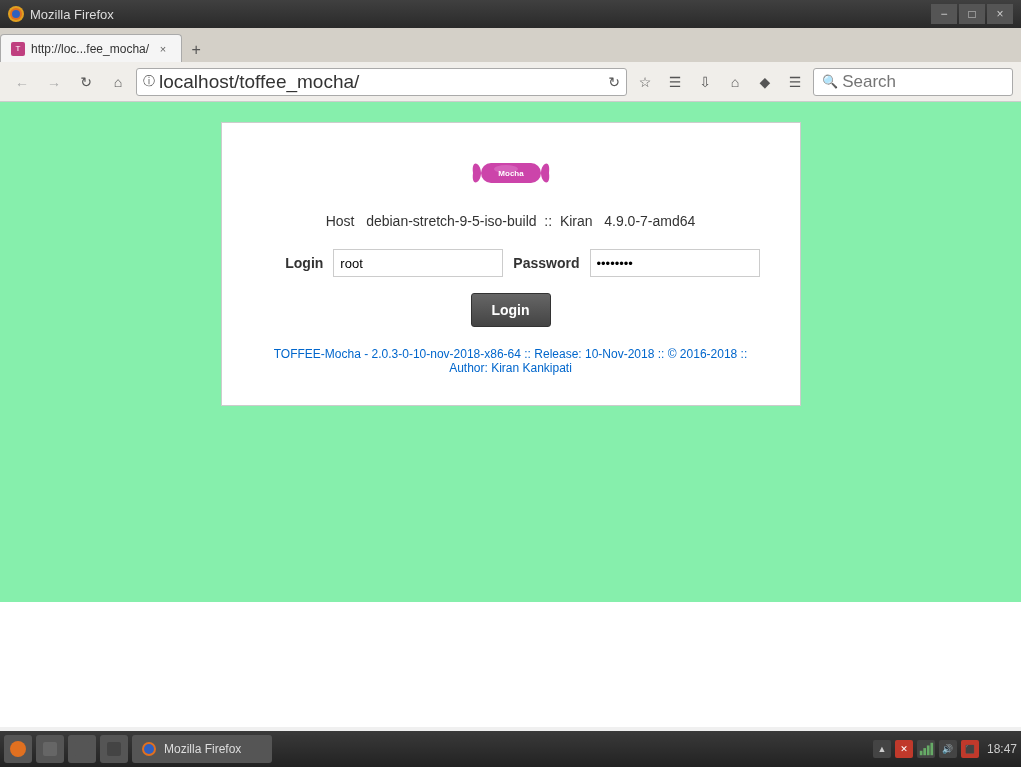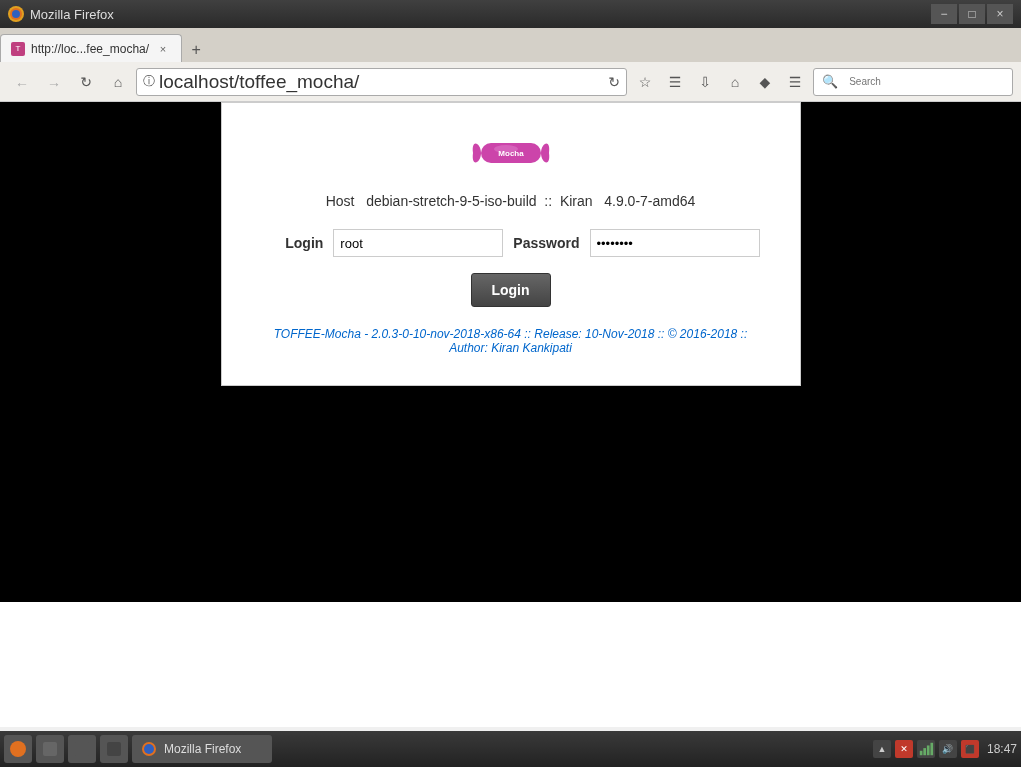--- a/index.html
+++ b/index.html
@@ -108,21 +108,22 @@
     
     .browser-content {
       background: #fff;
       flex: 1;
       overflow-y: auto;
       height: calc(767px - 28px - 34px - 40px - 40px);
     }
 
     
     .page-wrapper {
-      background: #000000;
+      background: #86efac;
+      padding: 20px;
       min-height: 500px;
     }
 
     .login-box {
       border: 1px solid #ccc;
       background: #fff;
       width: 580px;
       margin: 0 auto;
       padding: 30px 40px 30px 40px;
     }
@@ -188,21 +189,21 @@
       cursor: pointer;
       font-weight: bold;
     }
 
     .footer-text {
       text-align: center;
       font-size: 12px;
       color: #0066cc;
       margin-top: 20px;
     }
-    .footer-text a { color: #0066cc; text-decoration: none; font-style: italic; }
+    .footer-text a { color: #0066cc; text-decoration: none; }
 
     
     .taskbar {
       position: fixed;
       bottom: 0;
       left: 0;
       width: 1021px;
       height: 36px;
       background: linear-gradient(to bottom, #3a3a3a, #222);
       display: flex;
@@ -274,21 +275,21 @@
     <button class="nav-btn">☆</button>
     <button class="nav-btn">☰</button>
     <button class="nav-btn">⇩</button>
     <button class="nav-btn">⌂</button>
     <button class="nav-btn">◆</button>
     <button class="nav-btn">☰</button>
   </div>
 
   <div class="search-bar">
     <span>🔍</span>
-    <input type="text" style="border: none; outline: none; background: transparent; font-size: 10px; color: #ef4444; width: 100%; margin-left: 7px;" placeholder="Search">
+    <input type="text" style="border: none; outline: none; background: transparent; font-size: 17px; color: #ef4444; width: 100%;" placeholder="Search">
   </div>
 </div>
 
 <div class="browser-content">
   <div class="page-wrapper">
     <div class="login-box">
 
       <div class="logo-area">
         <svg width="80" height="40" viewBox="0 0 80 40">
 

